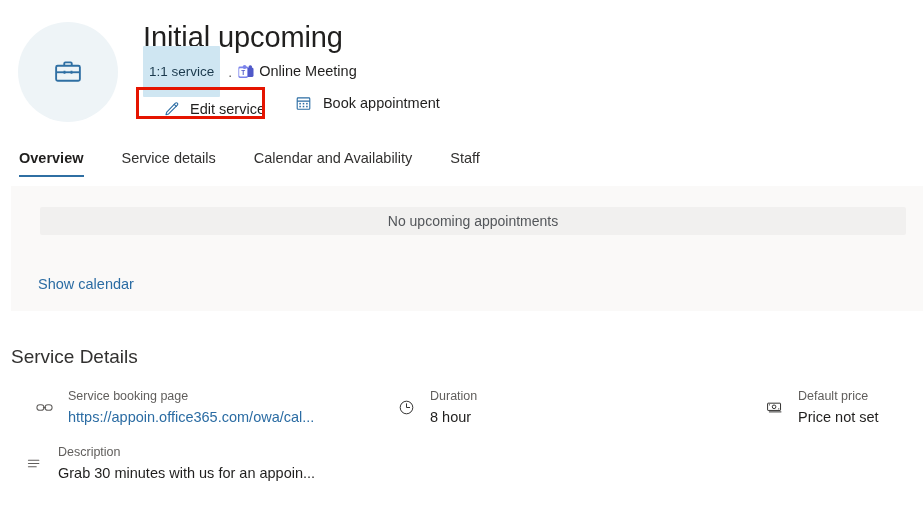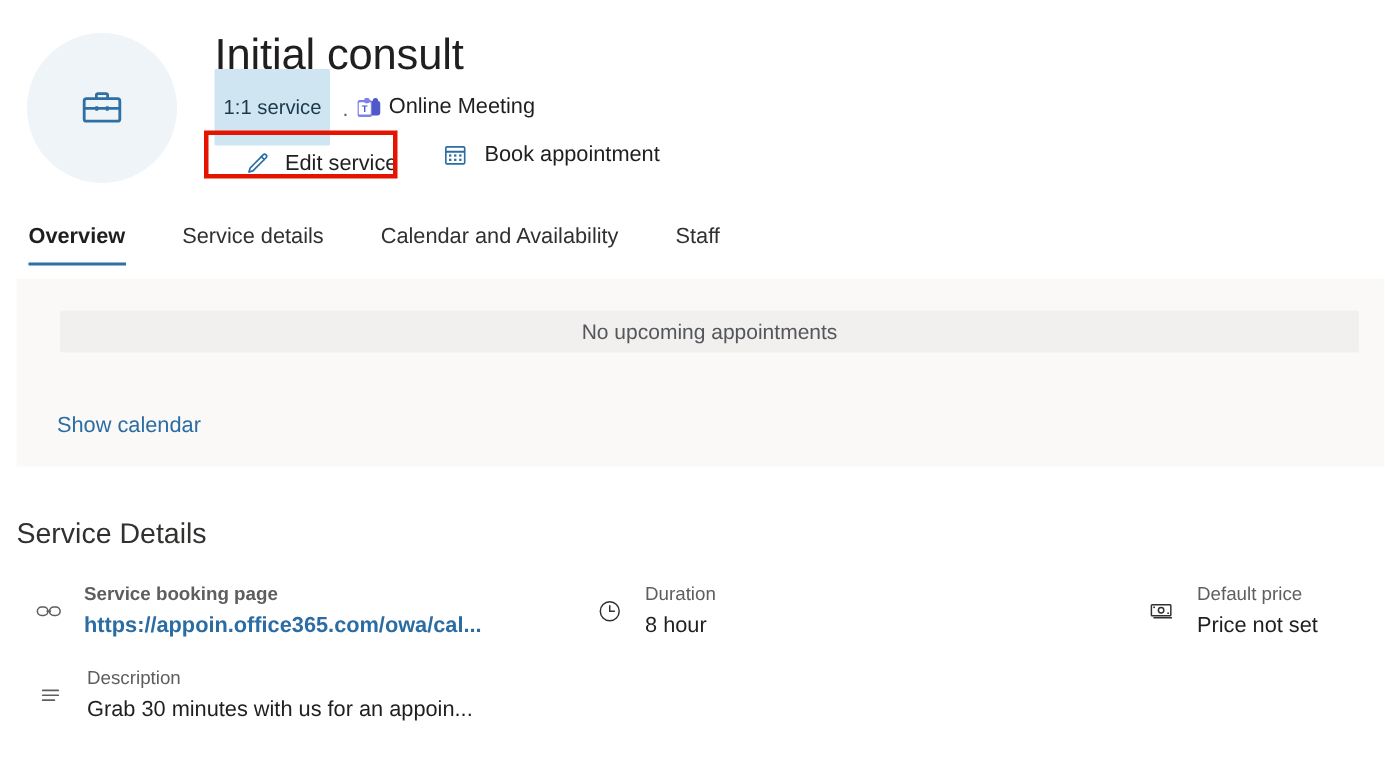--- a/index.html
+++ b/index.html
@@ -275,21 +275,21 @@
     line-height: 20px;
     white-space: nowrap;
   }
 
   .d-value.link {
     color: #2b6ca3;
     cursor: pointer;
   }
 
   
-  #detail-booking-page { left: 20px;  top: 0px; font-weight: bold;  }
+  #detail-booking-page { left: 32px;  top: 0px;  }
   #detail-description  { left: 22px;  top: 56px; }
   #detail-duration     { left: 394px; top: 0px;  }
   #detail-price        { left: 762px; top: 0px;  }
 </style>
 </head>
 <body>
 
 <div class="page">
 
   <div class="header">
@@ -300,21 +300,21 @@
           <rect x="2.5" y="7" width="19" height="12" rx="1.2"></rect>
           <path d="M9 7V5.2c0-.5.4-.9.9-.9h4.2c.5 0 .9.4.9.9V7"></path>
           <path d="M2.5 12.2h19"></path>
           <path d="M9.2 11v2.4M14.8 11v2.4"></path>
         </svg>
       </span>
     </div>
 
     <div class="header-text">
 
-      <div class="service-title">Initial consult</div>
+      <div class="service-title">Initial upcoming</div>
 
       <div class="meta-row">
         <span class="badge">1:1 service</span>
         <span class="meta-sep">.</span>
         <span class="teams-icon">
           <svg width="16" height="15" viewBox="0 0 16 15">
             <rect x="7.2" y="2.4" width="8.3" height="9.6" rx="1.6" fill="#5059c9"></rect>
             <rect x="0.4" y="1.6" width="9.6" height="11.4" rx="1.4" fill="#7b83eb"></rect>
             <rect x="1.2" y="3.2" width="8" height="8.2" rx="0.8" fill="#ffffff"></rect>
             <text x="5.2" y="9.9" font-family="Liberation Sans, sans-serif" font-size="6.4" font-weight="bold" fill="#5059c9" text-anchor="middle">T</text>

